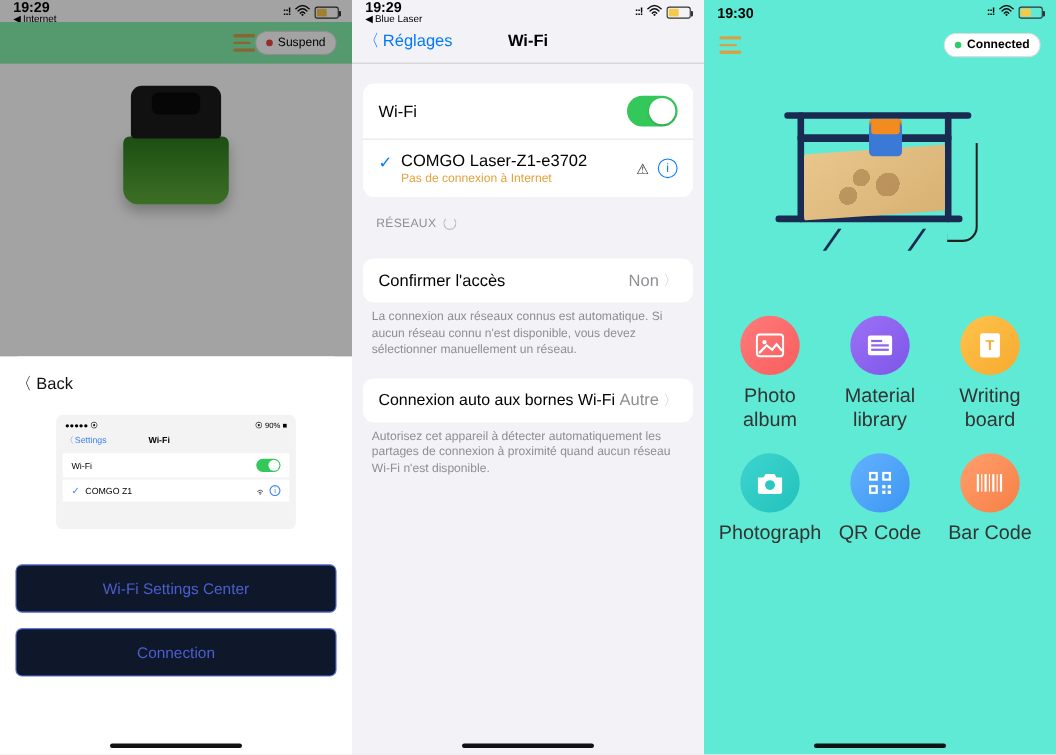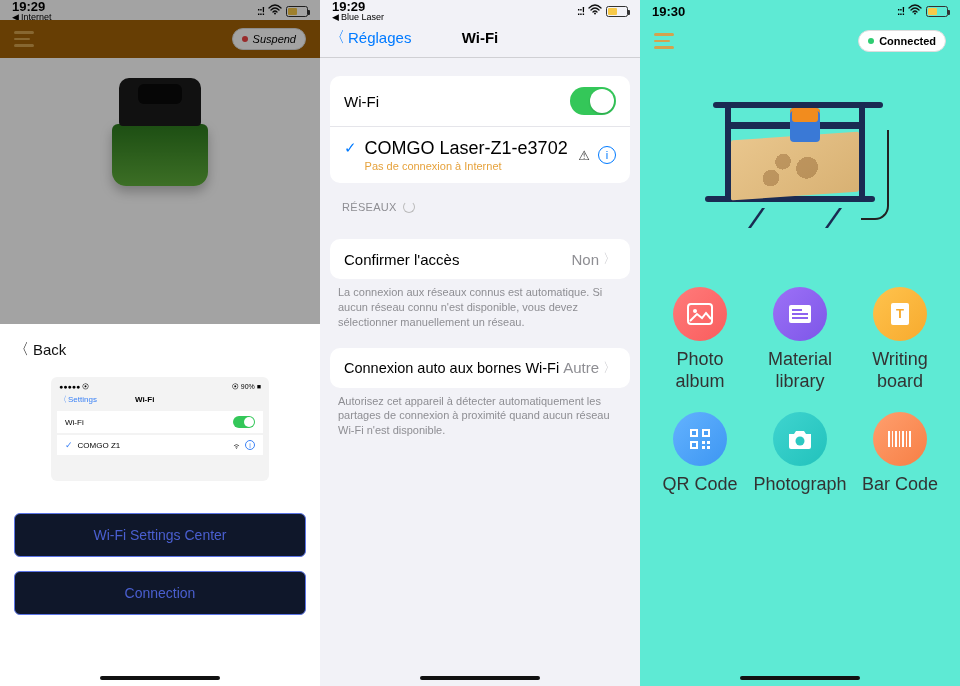--- a/index.html
+++ b/index.html
@@ -35,22 +35,22 @@
     width:22px; height:11px; border:1px solid #333; border-radius:2.5px;
     position:relative; display:flex; align-items:center;
   }
   .batt::after { content:""; position:absolute; right:-3px; top:3px; width:2px; height:5px; background:#333; border-radius:0 1px 1px 0;}
   .batt-fill { background:#f7c948; height:7px; border-radius:1px; margin-left:1px; }
 
   
   .s1 { background:#fff; }
   .s1 .status-bar { background:#fff; position:relative; z-index:2; }
   .s1-header {
-    display:flex; justify-content:space-between; align-items:center;
-    padding:8px 14px; background:#a16207; position:relative; z-index:2;font-style:italic;
+    display:flex; justify-content:flex-end; align-items:center;
+    padding:8px 14px; background:#86efac; position:relative; z-index:2;
   }
   .menu-icon { width:20px; display:flex; flex-direction:column; gap:4px; }
   .menu-icon span { height:2.5px; background:#d4a24e; border-radius:2px; }
   .menu-icon span:nth-child(1){width:20px}.menu-icon span:nth-child(2){width:16px}.menu-icon span:nth-child(3){width:20px}
   .suspend-pill {
     display:flex; align-items:center; gap:5px; font-size:11px;
     padding:4px 9px; border:1px solid #ddd; border-radius:12px; background:#fff;
   }
   .dot-red { width:6px; height:6px; background:#e44; border-radius:50%; }
   .device-area {
@@ -130,21 +130,21 @@
   }
   .ios-row {
     padding:11px 14px; display:flex; align-items:center; justify-content:space-between;
     border-bottom:0.5px solid #e5e5ea; font-size:15px;
   }
   .ios-row:last-child { border-bottom:none; }
   .ios-toggle { width:46px; height:28px; background:#34c759; border-radius:14px; position:relative;}
   .ios-toggle::after { content:""; position:absolute; right:2px; top:2px; width:24px; height:24px; background:#fff; border-radius:50%; box-shadow:0 1px 2px rgba(0,0,0,.2);}
   .net-row .left { display:flex; align-items:flex-start; gap:8px;}
   .net-row .check { color:#007aff; font-size:15px; margin-top:1px;}
-  .net-row .name { font-size:18px; }
+  .net-row .name { font-size:15px; }
   .net-row .sub { font-size:11px; color:#e6a23c; margin-top:1px;}
   .net-row .right { display:flex; align-items:center; gap:8px; color:#333;}
   .info-circle { width:18px; height:18px; border:1.4px solid #007aff; border-radius:50%; color:#007aff; font-size:11px; display:flex; align-items:center; justify-content:center;}
   .section-label {
     font-size:11px; color:#8e8e93; margin:18px 0 4px 22px; letter-spacing:0.3px;
     display:flex; align-items:center; gap:6px;
   }
   .spinner {
     width:12px; height:12px; border:1.5px solid #bbb; border-top-color:transparent;
     border-radius:50%;
@@ -444,48 +444,48 @@
       <div class="grid-label">Material<br>library</div>
     </div>
     <div class="grid-item">
       <div class="circ c-amber">
         <svg width="22" height="24" viewBox="0 0 22 24" fill="#fff">
             <rect x="2" y="1" width="18" height="22" rx="2"></rect>
             <text x="11" y="16" text-anchor="middle" font-size="13" font-weight="700" fill="#f7aa2e">T</text>
           </svg>
       </div>
       <div class="grid-label">Writing<br>board</div>
+    </div>
+    <div class="grid-item">
+      <div class="circ c-teal">
+        <svg width="28" height="22" viewBox="0 0 28 22" fill="#fff">
+            <path d="M3 6 h5 l2 -3 h8 l2 3 h5 v13 a2 2 0 0 1 -2 2 h-18 a2 2 0 0 1 -2 -2 z"></path>
+            <circle cx="14" cy="13" r="4.5" fill="#2bc8c2"></circle>
+          </svg>
+      </div>
+      <div class="grid-label">Photograph</div>
     </div>
     <div class="grid-item">
       <div class="circ c-blue">
         <svg width="24" height="24" viewBox="0 0 24 24" fill="#fff">
             <rect x="2" y="2" width="8" height="8"></rect>
             <rect x="14" y="2" width="8" height="8"></rect>
             <rect x="2" y="14" width="8" height="8"></rect>
             <rect x="14" y="14" width="3" height="3"></rect>
             <rect x="19" y="14" width="3" height="3"></rect>
             <rect x="14" y="19" width="3" height="3"></rect>
             <rect x="19" y="19" width="3" height="3"></rect>
             <rect x="4" y="4" width="4" height="4" fill="#4a9ef5"></rect>
             <rect x="16" y="4" width="4" height="4" fill="#4a9ef5"></rect>
             <rect x="4" y="16" width="4" height="4" fill="#4a9ef5"></rect>
           </svg>
       </div>
       <div class="grid-label">QR Code</div>
     </div>
     <div class="grid-item">
-      <div class="circ c-teal">
-        <svg width="28" height="22" viewBox="0 0 28 22" fill="#fff">
-            <path d="M3 6 h5 l2 -3 h8 l2 3 h5 v13 a2 2 0 0 1 -2 2 h-18 a2 2 0 0 1 -2 -2 z"></path>
-            <circle cx="14" cy="13" r="4.5" fill="#2bc8c2"></circle>
-          </svg>
-      </div>
-      <div class="grid-label">Photograph</div>
-    </div>
-    <div class="grid-item">
       <div class="circ c-orange">
         <svg width="28" height="20" viewBox="0 0 28 20" fill="#fff">
             <rect x="2" y="2" width="2" height="16"></rect>
             <rect x="6" y="2" width="1" height="16"></rect>
             <rect x="9" y="2" width="2" height="16"></rect>
             <rect x="13" y="2" width="1" height="16"></rect>
             <rect x="16" y="2" width="2" height="16"></rect>
             <rect x="20" y="2" width="1" height="16"></rect>
             <rect x="23" y="2" width="2" height="16"></rect>
           </svg>

